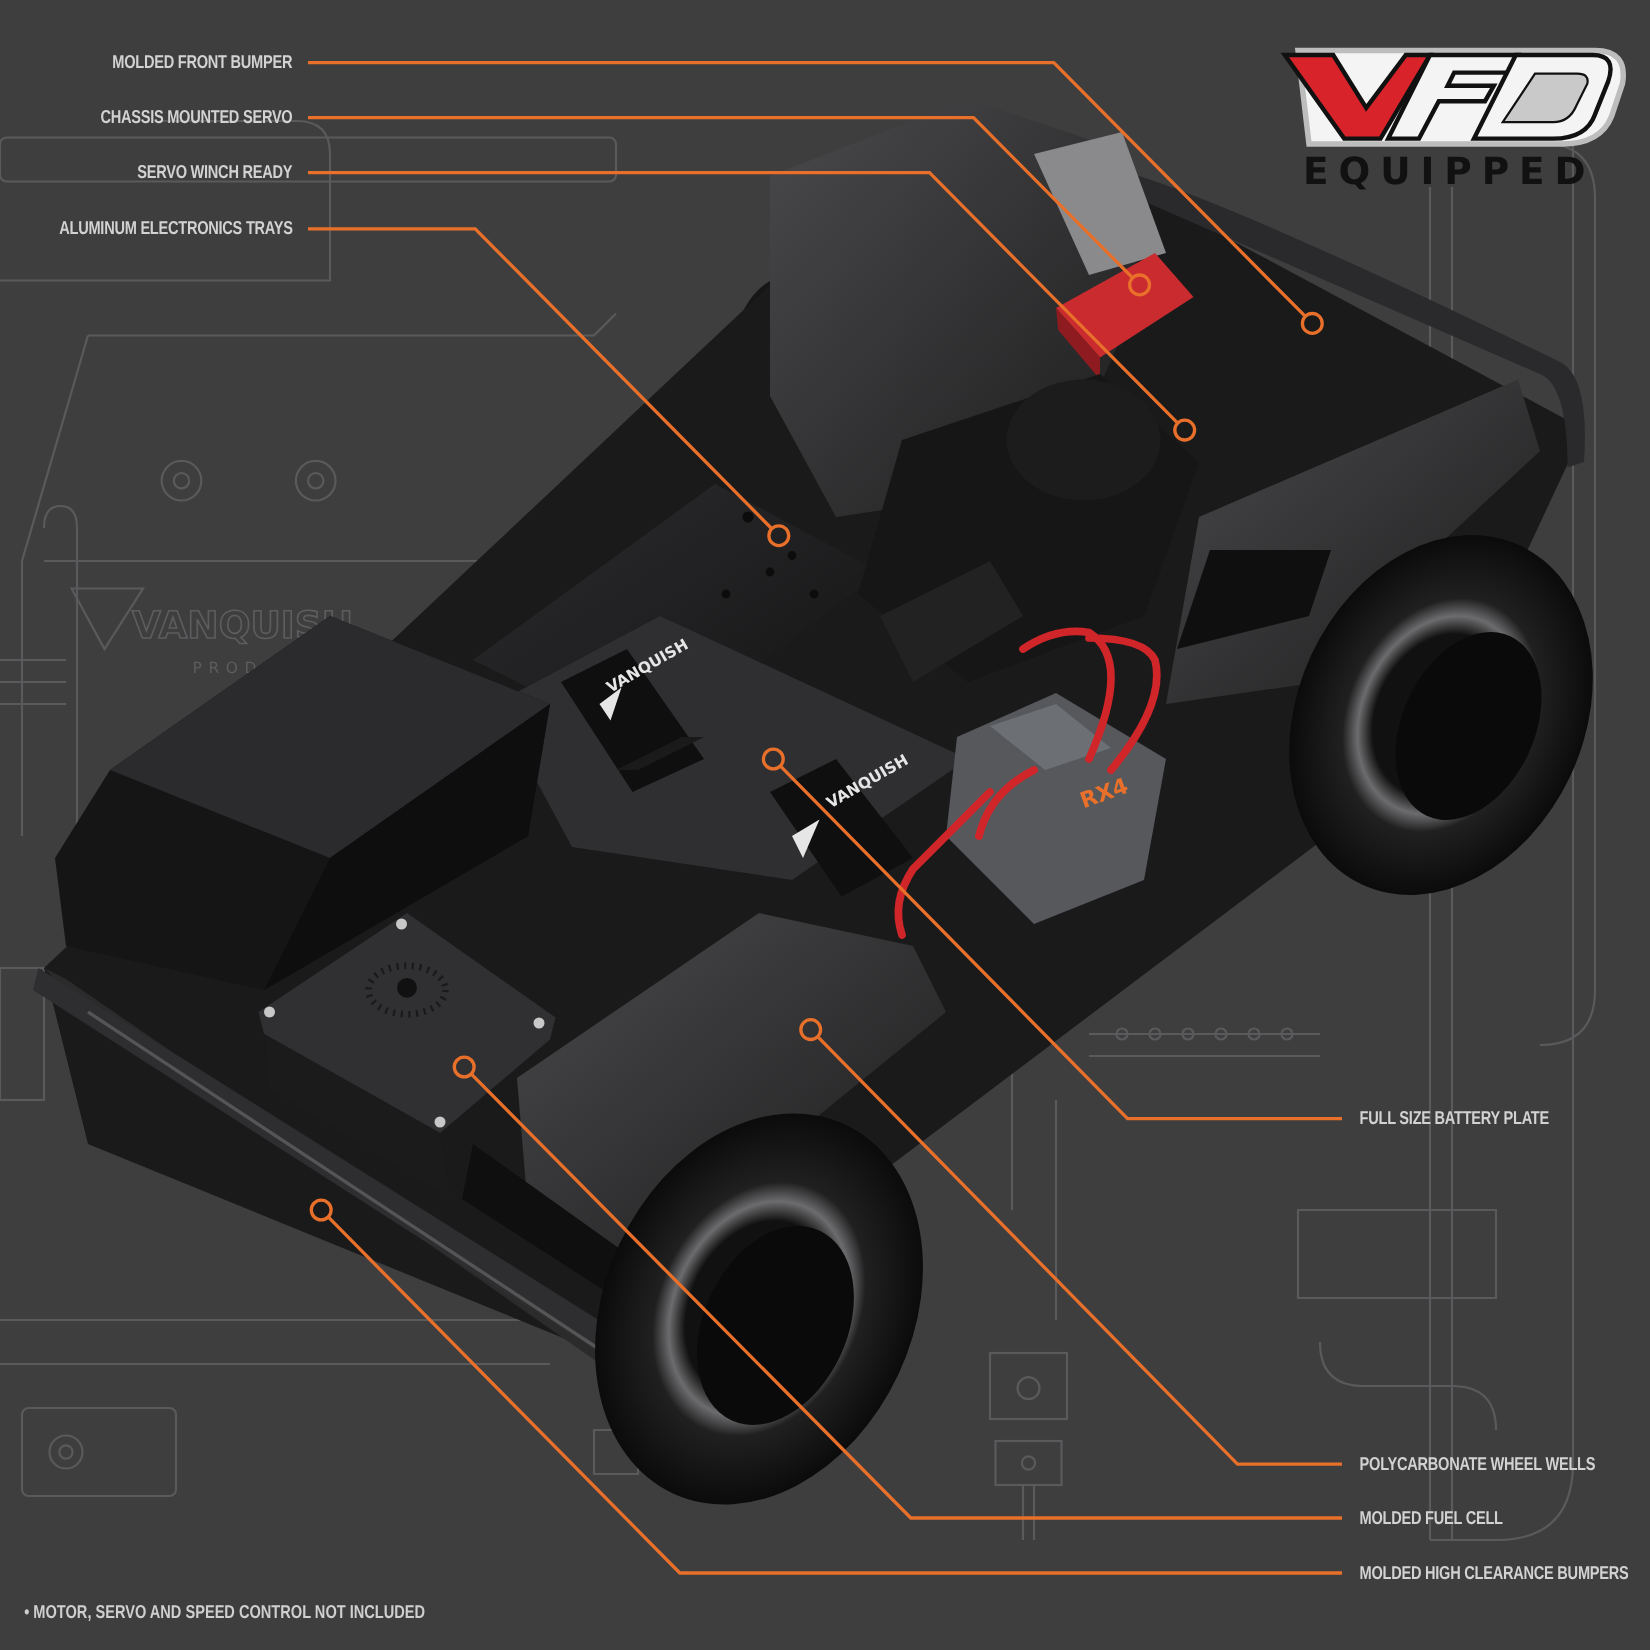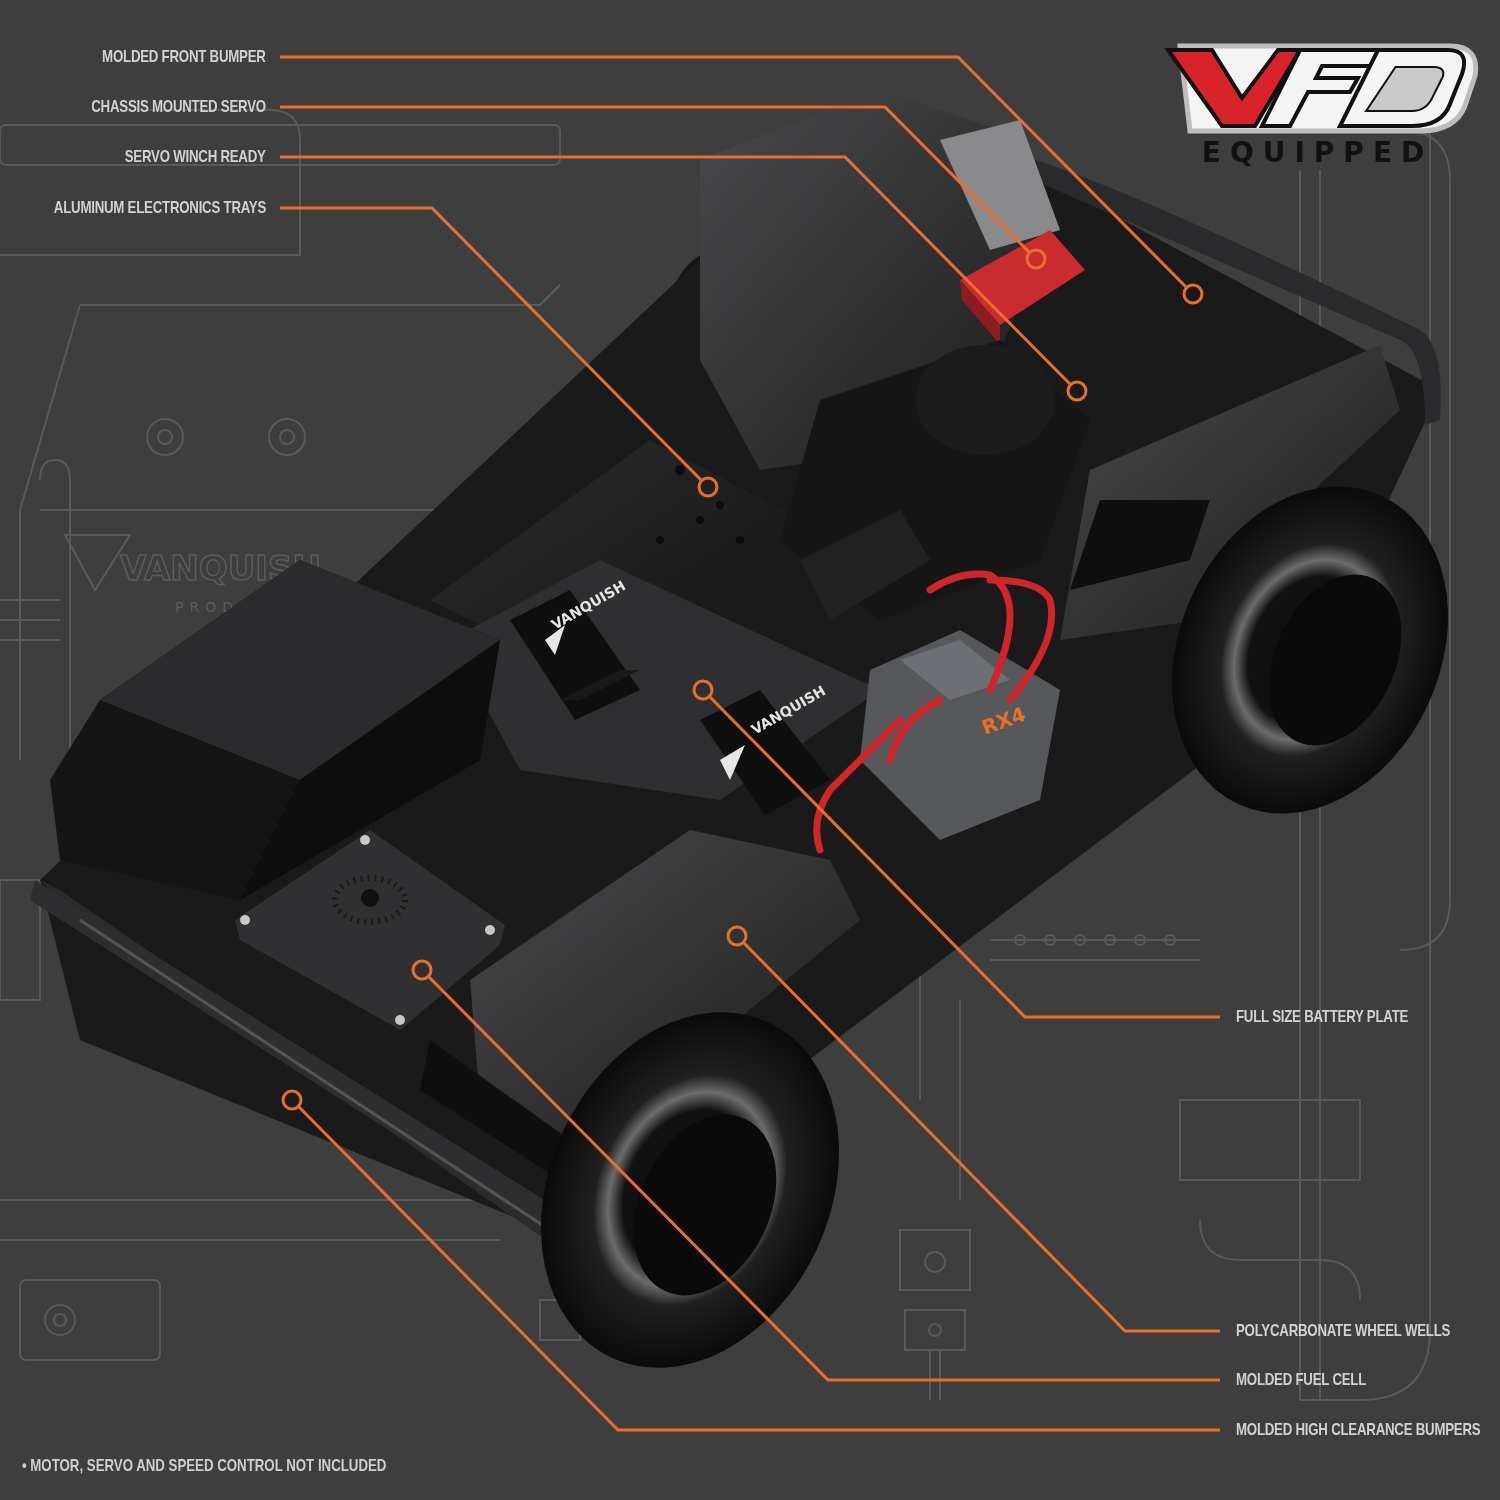--- a/index.html
+++ b/index.html
@@ -27,21 +27,21 @@
     .label.right { transform-origin: left center; text-align: left; }
     .footnote {
       position: absolute; left: 22px; top: 1456px;
       color: #cfcfcf; font-weight: bold; font-size: 17px;
       transform: scaleX(0.78); transform-origin: left center;
       white-space: nowrap; text-transform: uppercase;
     }
     .logo { position: absolute; left: 1150px; top: 36px; width: 330px; height: 140px; }
     .logo-sub {
       position: absolute; left: 1160px; top: 136px; width: 315px;
-      text-align: center; color: #111; font-weight: bold; font-size: 28px;
+      text-align: center; color: #111; font-weight: bold; font-size: 34px;
       letter-spacing: 9px; font-family: "DejaVu Sans", sans-serif;
     }
   </style>
 </head>
 <body>
 
 <div class="stage">
 
   <svg class="layer" viewBox="0 0 1500 1500">
     <g fill="none" stroke="#5a5a5c" stroke-width="2">

